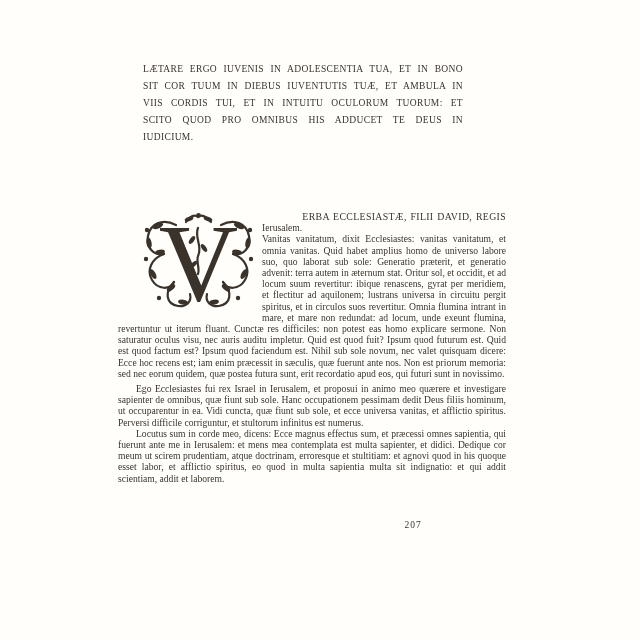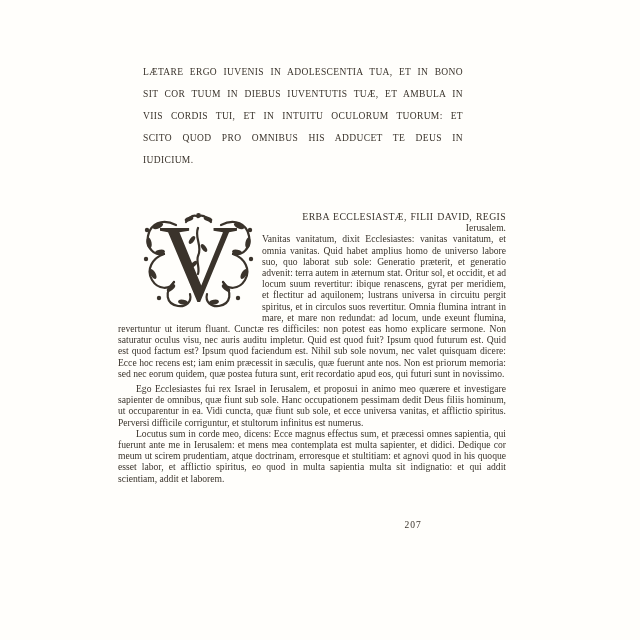--- a/index.html
+++ b/index.html
@@ -9,21 +9,21 @@
     height: 640px;
     background: var(--paper, #fffefb);
     color: var(--ink, #3a332b);
     font-family: "Liberation Serif", serif;
     overflow: hidden;
   }
   .epigraph {
     position: absolute;
     text-align: justify;
     font-size: 9.5px;
-    line-height: 22px;
+    line-height: 17px;
     letter-spacing: 0.35px;
     word-spacing: 1.6px;
   }
   .epigraph p { margin: 0; }
   .epigraph-1 { left: 143px; top: 61px;  width: 320px; }
   .epigraph-2 { left: 143px; top: 130px; width: 320px; }
 
   .main-text {
     position: absolute;
     left: 118px;
@@ -45,21 +45,21 @@
     margin: 2px 0 0 24px;
   }
 
   .opening-caps {
     font-size: 9.8px;
     letter-spacing: 0.35px;
     word-spacing: 1px;
     white-space: nowrap;
     text-align: right;
   }
-  .opening-line { text-align: right; }
+  .opening-line { text-align: left; }
 
   .par-indent { text-indent: 18px; }
   .par-gap    { margin-top: 4px !important; }
 
   .page-number {
     position: absolute;
     left: 393px;
     top: 520px;
     width: 40px;
     text-align: center;

